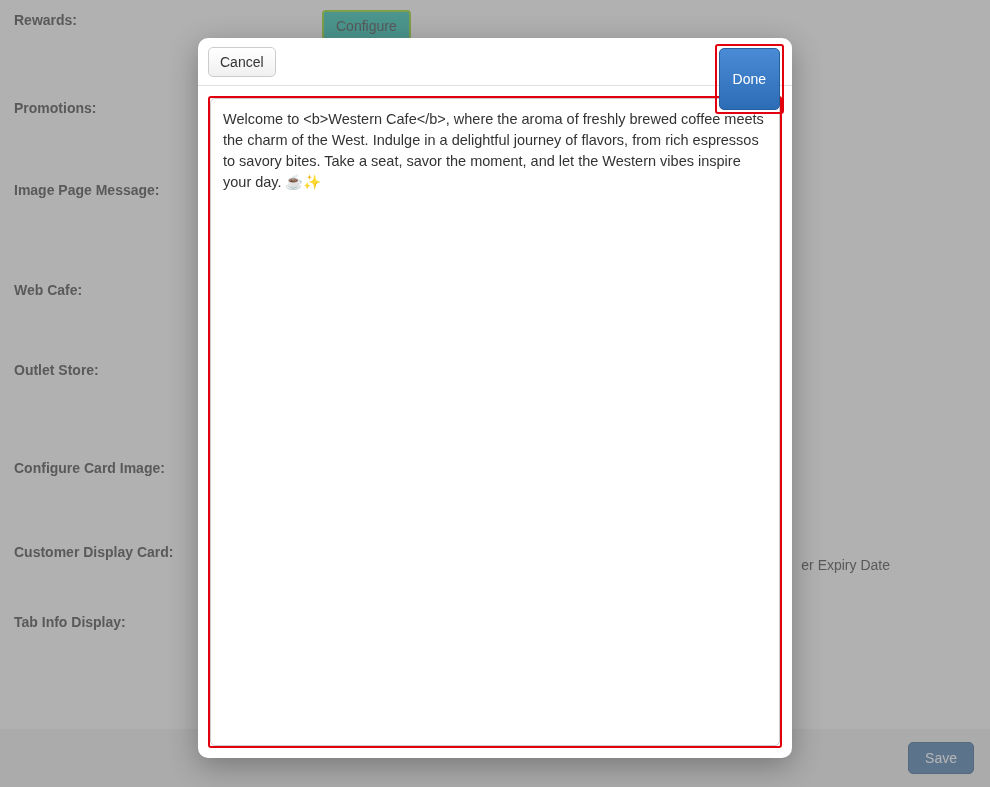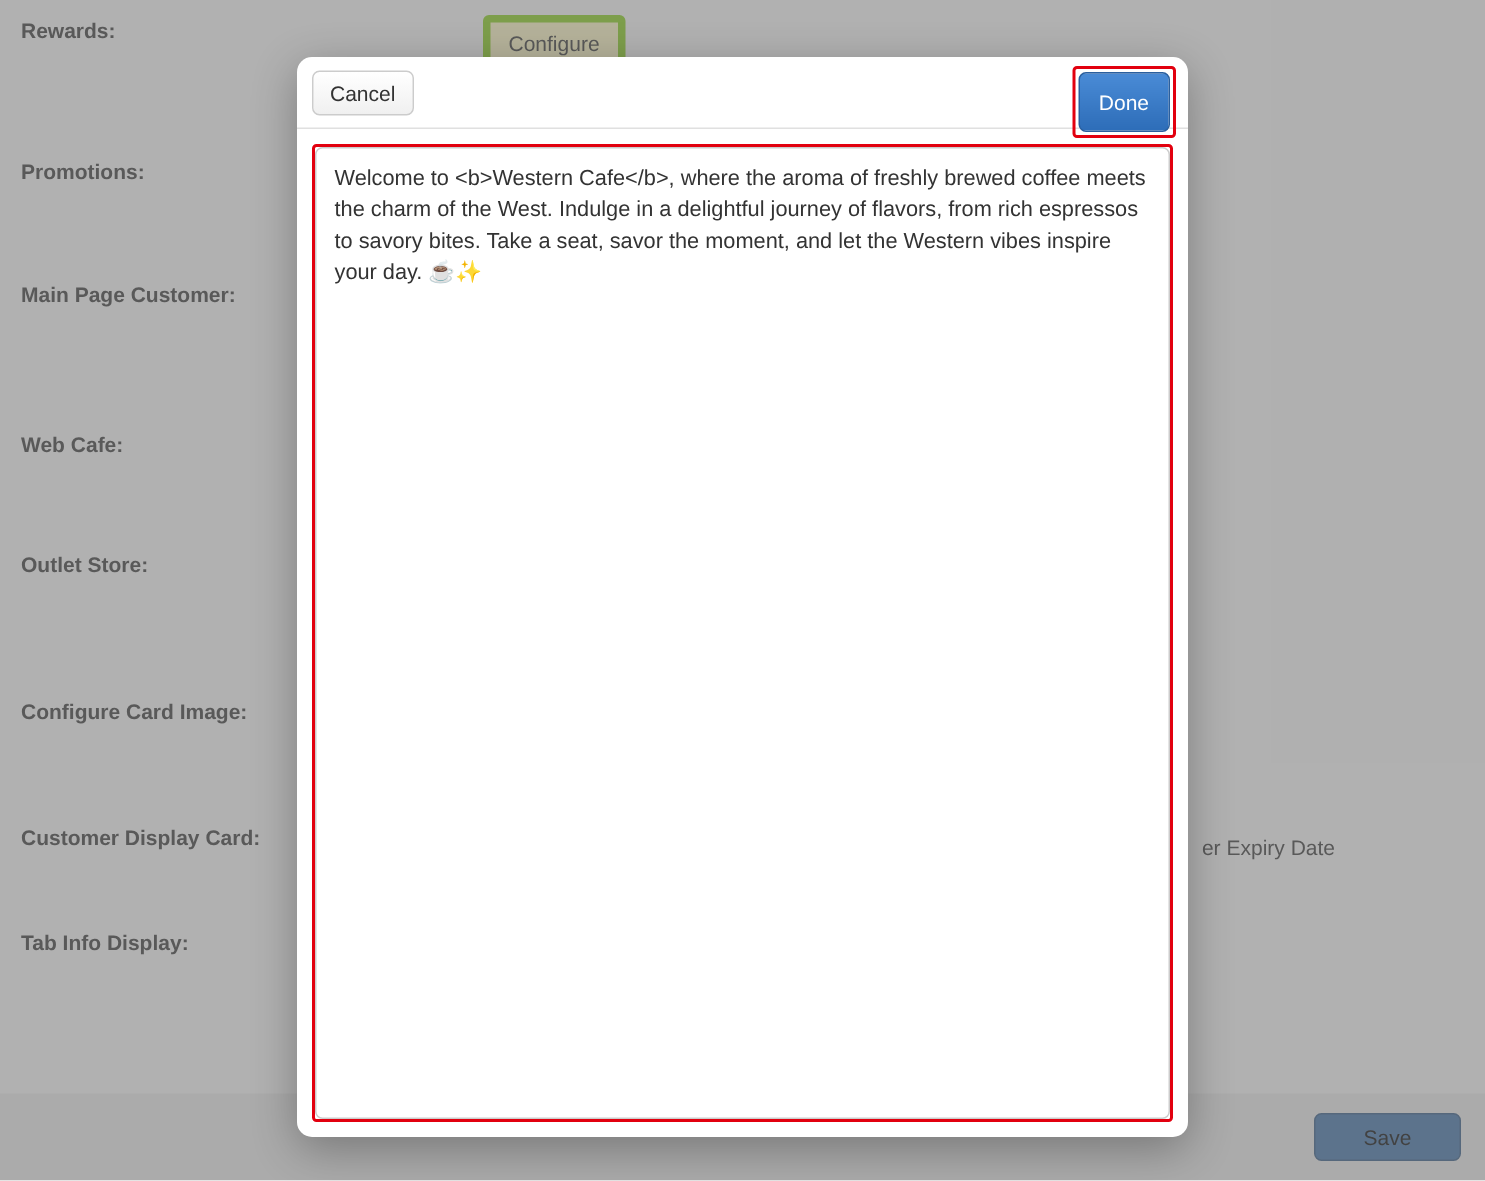--- a/index.html
+++ b/index.html
@@ -28,45 +28,45 @@
     .form-label {
       font-weight: bold;
       color: #333;
       width: 260px;
       font-size: 14px;
       padding-top: 2px;
     }
     .btn-configure {
       display: inline-block;
       padding: 6px 12px;
-      border: 5px solid #84cc16;
+      border: 2px solid #84cc16;
       border-radius: 4px;
-      background: #fef9c3;
+      background: #14b8a6;
       font-size: 14px;
       color: #333;
       cursor: pointer;
     }
     .save-bar {
       position: absolute;
       bottom: 0;
       left: 0;
       right: 0;
       height: 58px;
       background: #e9e9e9;
       display: flex;
       justify-content: flex-end;
       align-items: center;
       padding-right: 16px;
     }
     .btn-save {
       background: #3b6ea5;
-      color: #000000;
+      color: #ffffff;
       border: 1px solid #2d5580;
       border-radius: 5px;
-      padding: 7px 32px;
+      padding: 7px 16px;
       font-size: 14px;
       cursor: pointer;
     }
     .overlay {
       position: absolute;
       top: 0;
       left: 0;
       right: 0;
       bottom: 0;
       background: rgba(120, 120, 120, 0.55);
@@ -120,21 +120,21 @@
       border: 2.5px solid #e2000f;
       border-radius: 3px;
       padding: 2px;
       z-index: 1;
     }
     .btn-done {
       background: linear-gradient(#4a8bd6, #2d6db8);
       color: #fff;
       border: 1px solid #2a5f9e;
       border-radius: 5px;
-      padding: 11px 13px;
+      padding: 22px 13px;
       font-size: 14px;
       cursor: pointer;
     }
     .modal-body {
       flex: 1;
       padding: 10px;
       display: flex;
     }
     .textarea-wrapper {
       flex: 1;
@@ -168,21 +168,21 @@
 
 <div class="background-form">
   <div class="form-row" style="margin-bottom: 56px; gap: 48px;">
     <span class="form-label">Rewards:</span>
     <button class="btn-configure">Configure</button>
   </div>
   <div class="form-row" style="margin-bottom: 64px;">
     <span class="form-label">Promotions:</span>
   </div>
   <div class="form-row" style="margin-bottom: 82px;">
-    <span class="form-label">Main Page Customer:</span>
+    <span class="form-label">Image Page Message:</span>
   </div>
   <div class="form-row" style="margin-bottom: 62px;">
     <span class="form-label">Web Cafe:</span>
   </div>
   <div class="form-row" style="margin-bottom: 80px;">
     <span class="form-label">Outlet Store:</span>
   </div>
   <div class="form-row" style="margin-bottom: 66px;">
     <span class="form-label">Configure Card Image:</span>
   </div>

